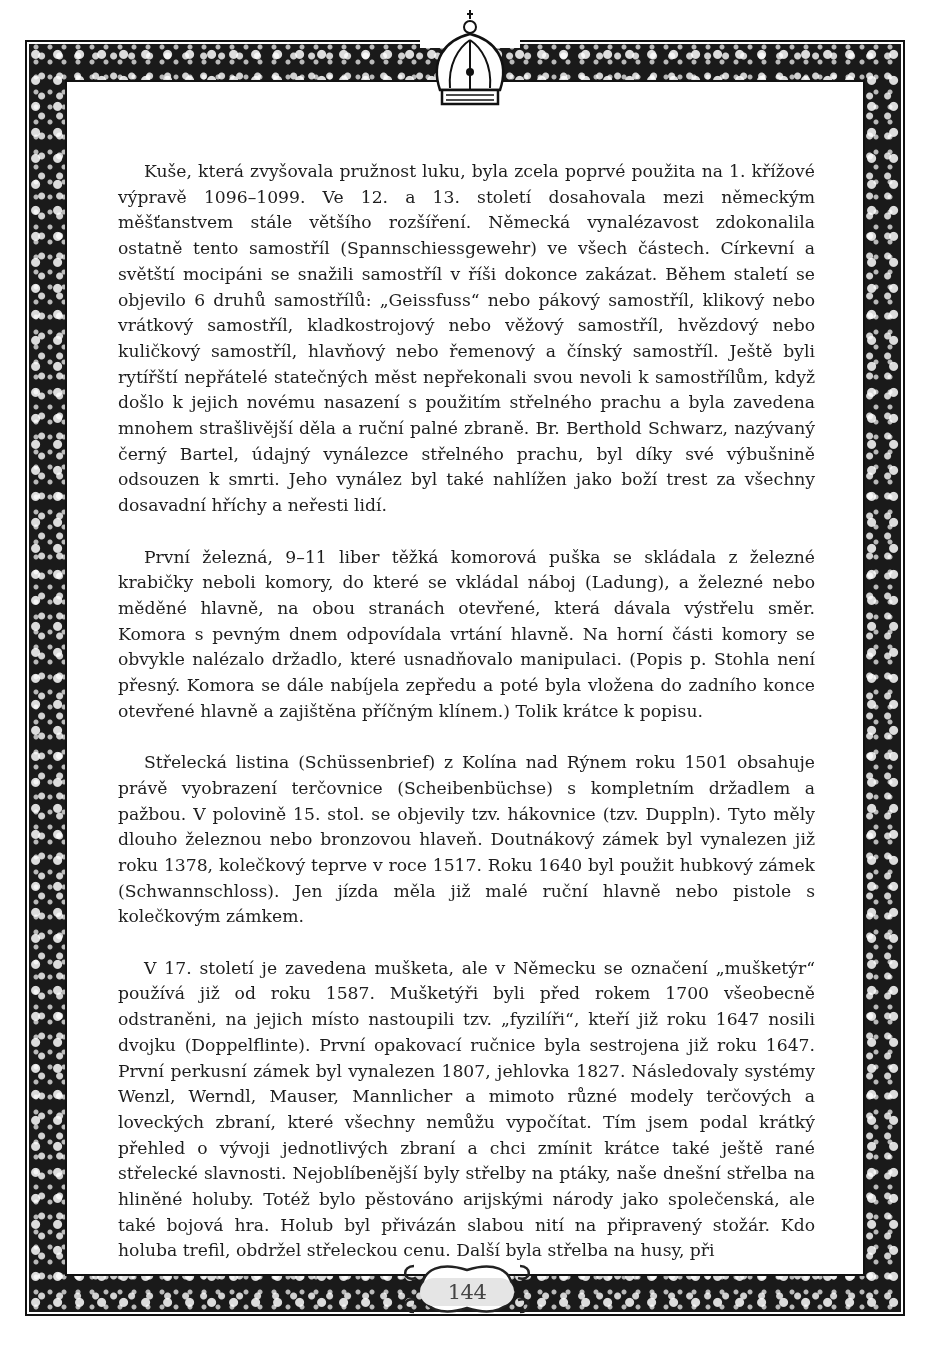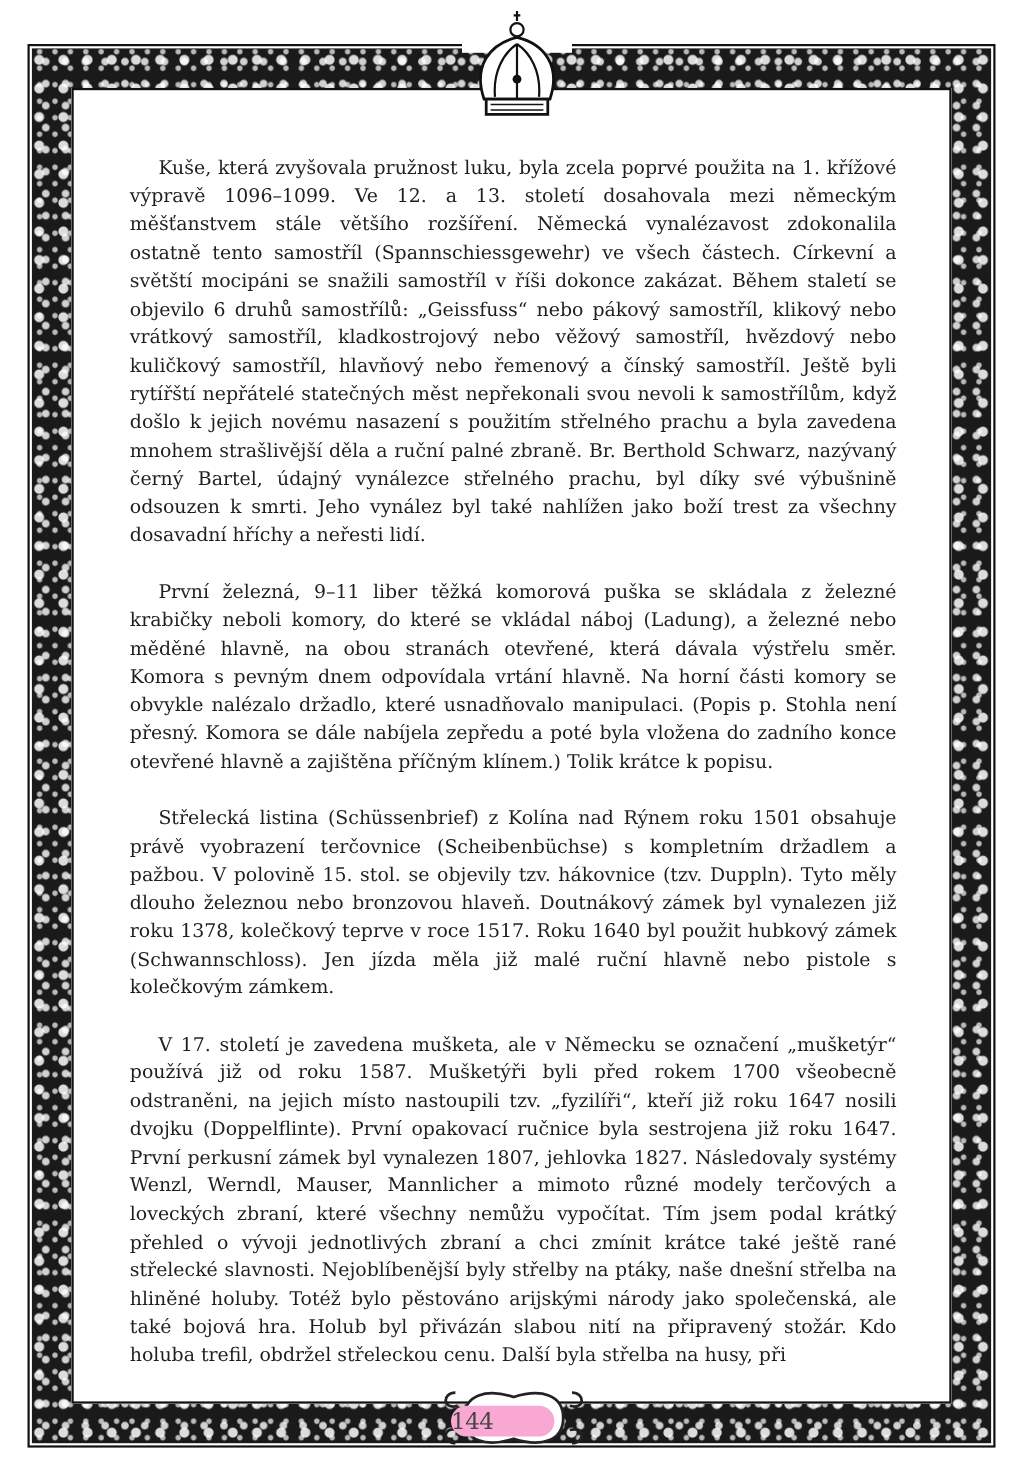--- a/index.html
+++ b/index.html
@@ -28,26 +28,26 @@
     position: absolute; left: 65px; top: 80px; width: 800px; height: 1196px;
     box-sizing: border-box; border: 2px solid #111; background: #fff;
   }
   .crown {
     position: absolute; left: 420px; top: 0; width: 100px; height: 120px;
   }
   .cartouche {
     position: absolute; left: 392px; top: 1248px; width: 150px; height: 82px;
   }
   .page-number {
-    position: absolute; left: 410px; top: 1278px; width: 94px; 
+    position: absolute; left: 420px; top: 1278px; width: 94px; text-align: center;
     font-family: "DejaVu Serif", serif; font-size: 21px; color: #444; letter-spacing: -0.5px;
-    background: #f9a8d4; border-radius: 20px; line-height: 28px;
+    background: #e5e5e5; border-radius: 20px; line-height: 28px;
   }
   .text-column {
-    position: absolute; left: 118px; top: 141px; width: 697px;
+    position: absolute; left: 118px; top: 159px; width: 697px;
     font-family: "DejaVu Serif", serif; font-size: 17.2px; line-height: 25.7px; color: #1e1e1e;
     text-align: justify; hyphens: manual;
   }
   .text-column p { margin: 0 0 25.7px 0; text-indent: 26px; }
   .text-column p:last-child { margin-bottom: 12px; }
 </style>
 </head>
 <body>
 
 <div class="frame-outer"></div>

